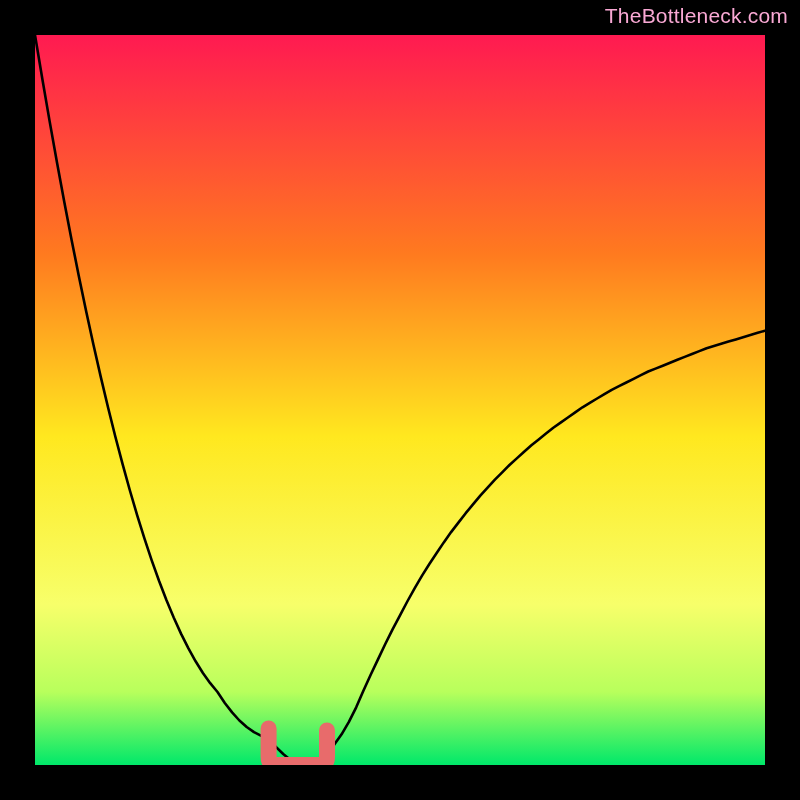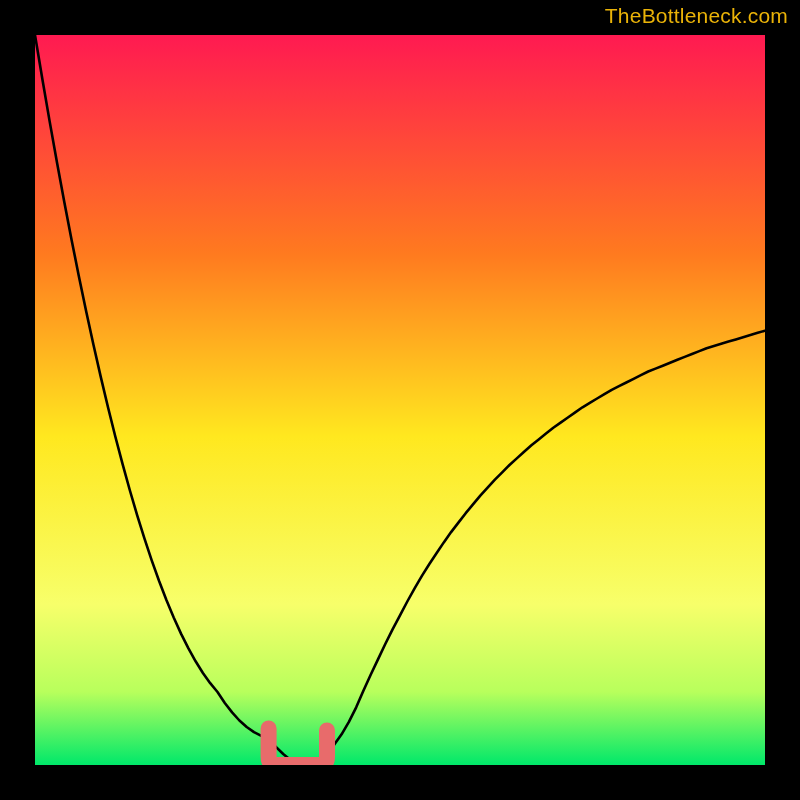--- a/index.html
+++ b/index.html
@@ -9,21 +9,21 @@
     width: 800px;
     height: 800px;
     overflow: hidden;
     position: relative;
     font-family: Arial, Helvetica, sans-serif;
   }
   .watermark {
     position: absolute;
     top: 4px;
     right: 12px;
-    color: #eab308;
+    color: #f9a8d4;
     font-size: 21px;
     font-weight: 400;
     letter-spacing: 0.2px;
     z-index: 3;
   }
   .plot-area {
     position: absolute;
     left: 35px;
     top: 35px;
     width: 730px;

